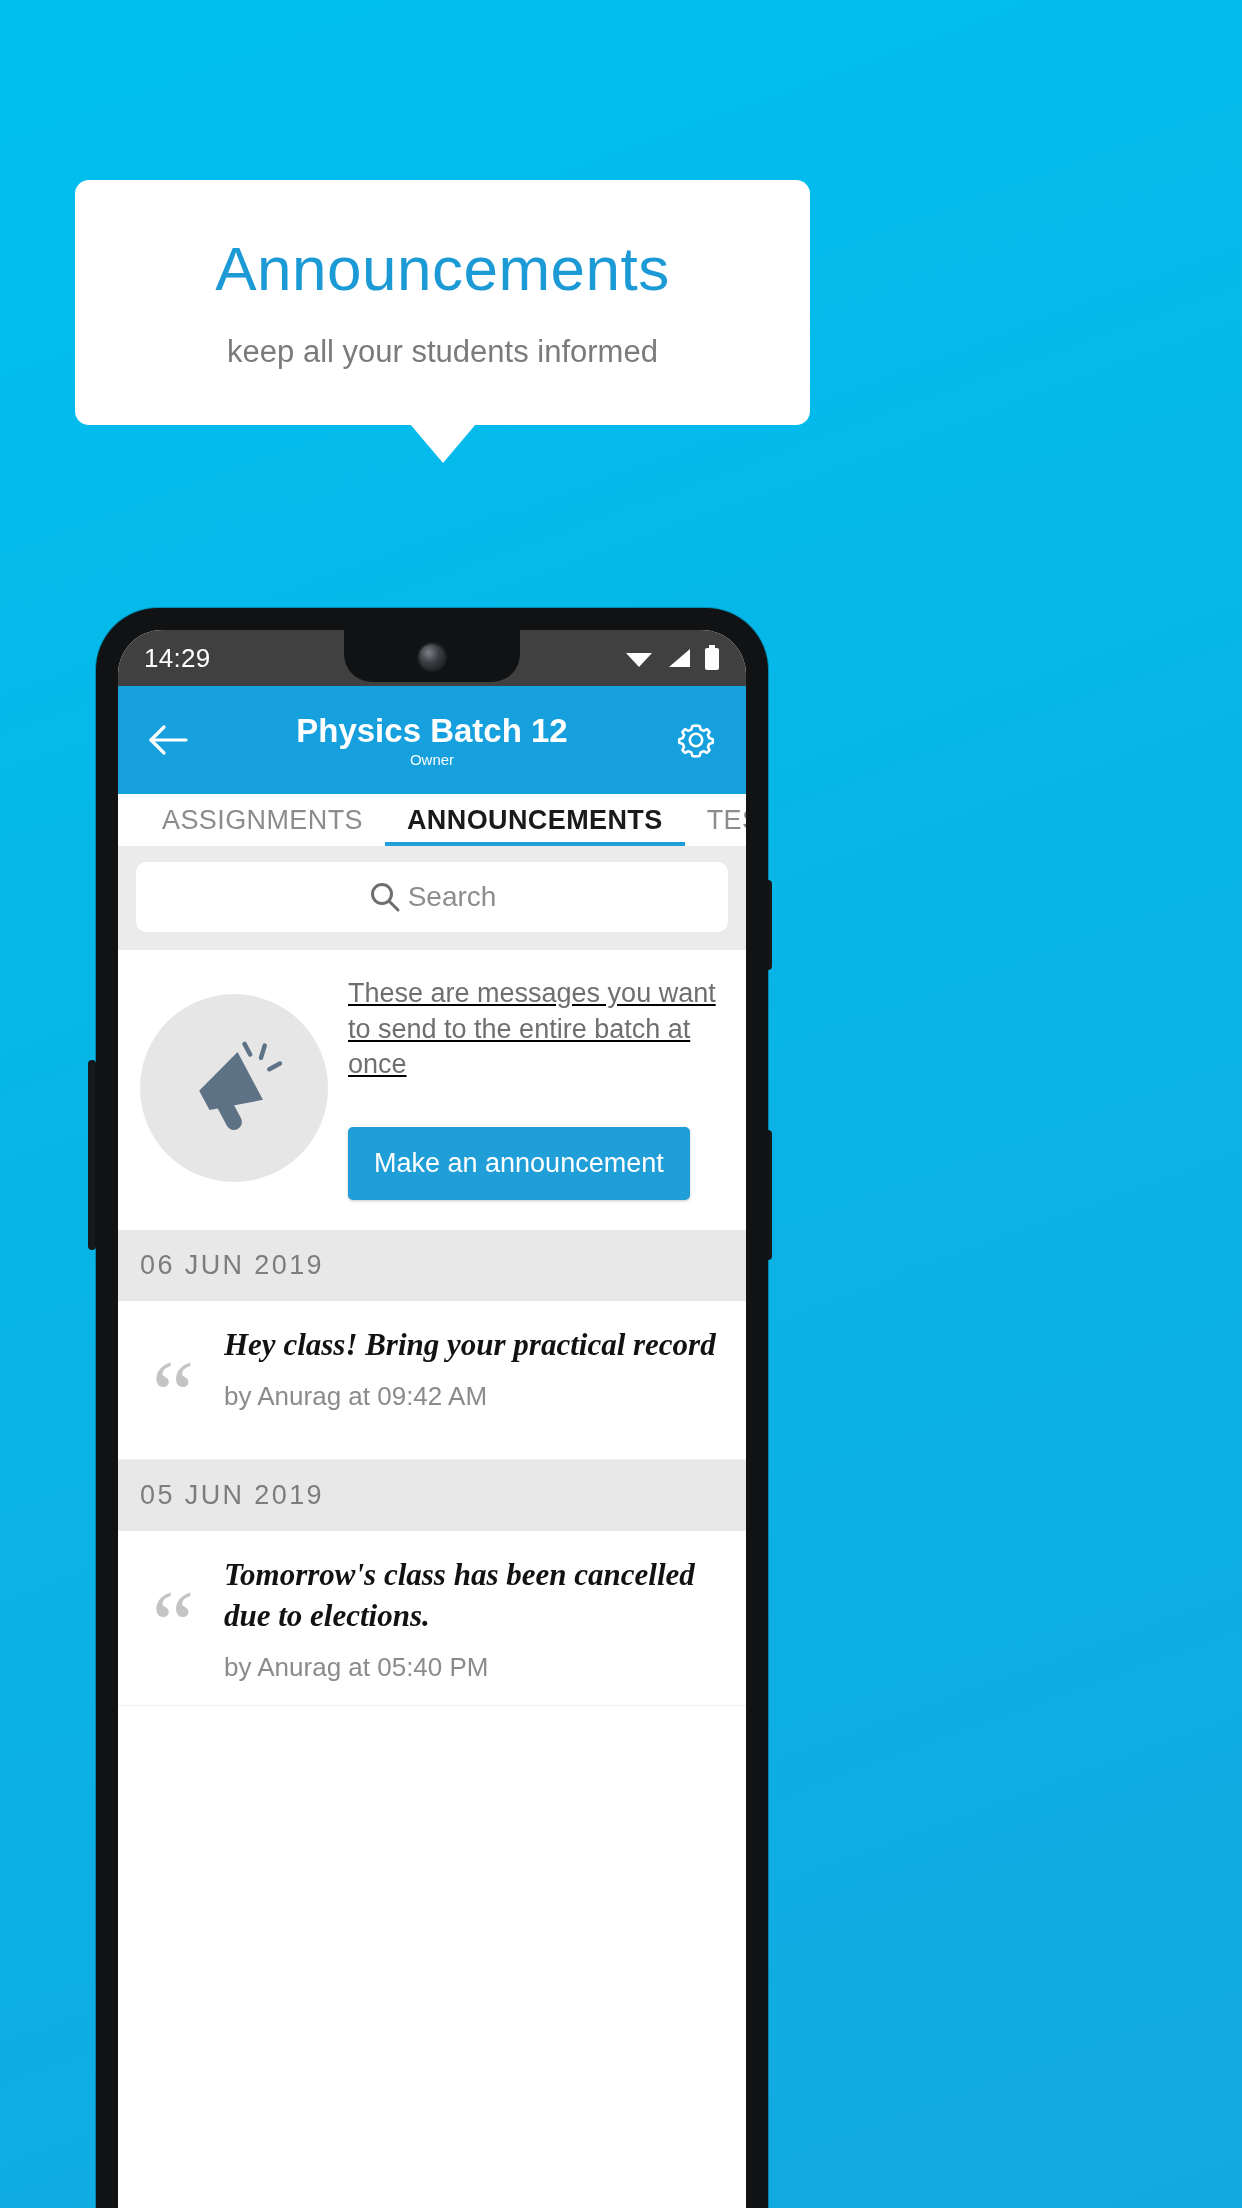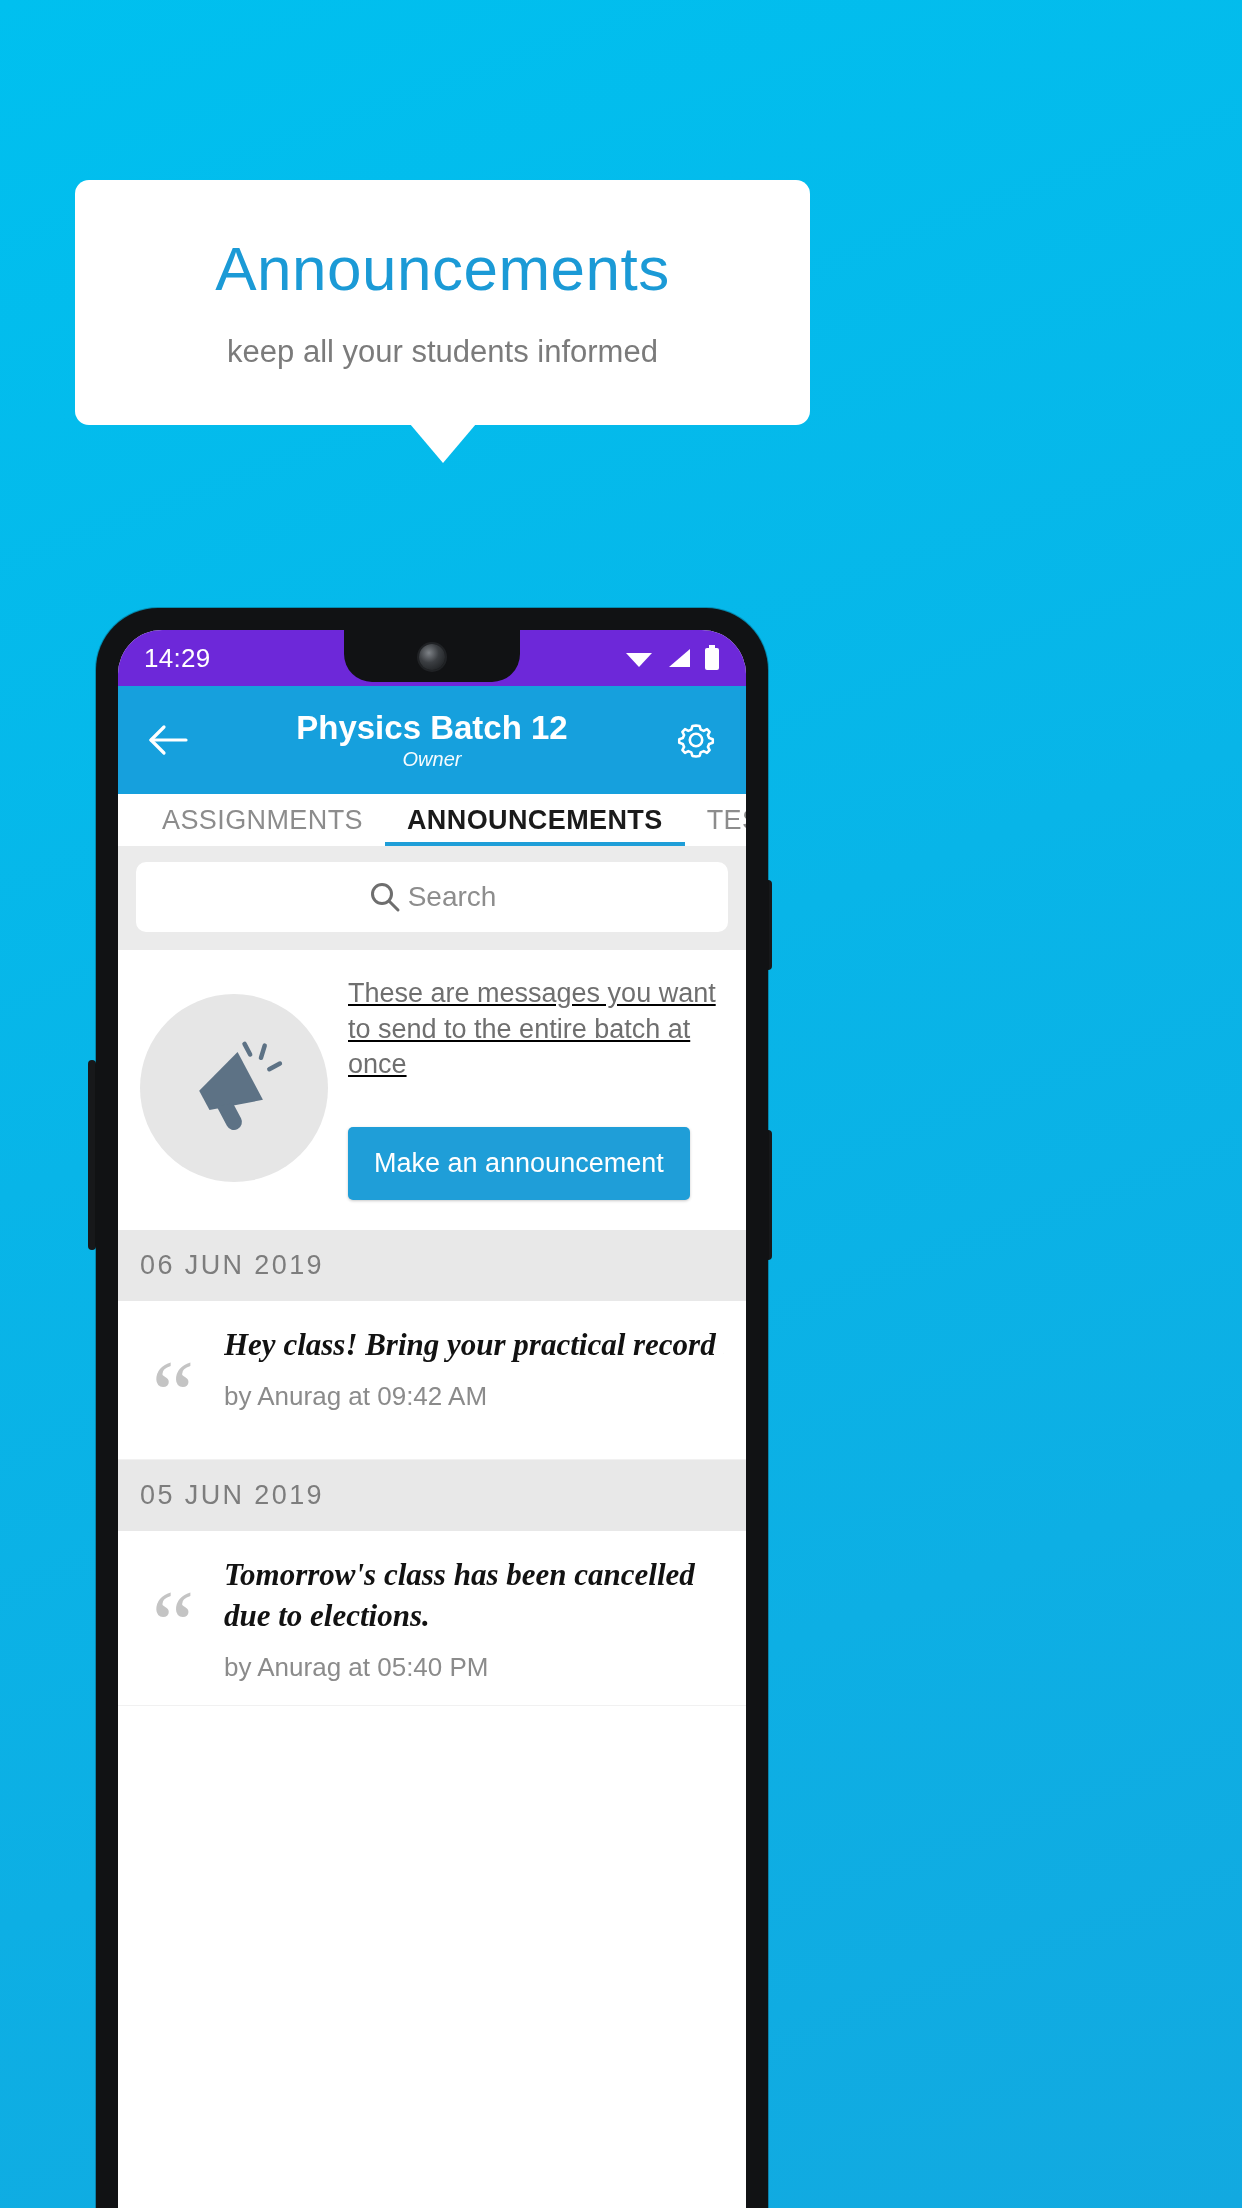--- a/index.html
+++ b/index.html
@@ -82,21 +82,21 @@
     top:14px; width:26px; height:26px;
     border-radius:50%;
     background:radial-gradient(circle at 38% 34%, #7e8287 0%, #3b3e42 42%, #141618 100%);
     box-shadow:0 0 0 2px #202225;
   }
 
   
   #status-bar {
     position:relative;
     height:56px;
-    background:#6d28d9;
+    background:#404040;
     display:flex; align-items:center;
     padding:0 26px;
     color:#ffffff;
     font-size:26px;
     z-index:5;
   }
   #status-time { letter-spacing:0.3px; font-weight:400; }
   #status-icons {
     margin-left:auto;
     display:flex; align-items:center; gap:12px;
@@ -120,22 +120,22 @@
     position:absolute;
     left:0; right:0;
     text-align:center;
     pointer-events:none;
   }
   #appbar-title {
     color:#ffffff; font-size:33px; font-weight:700;
     line-height:1.15;
   }
   #appbar-subtitle {
-    color:#ffffff; font-size:20px; font-weight:400;
-    margin-top:2px; opacity:.96;font-style:italic;
+    color:#ffffff; font-size:15px; font-weight:400;
+    margin-top:2px; opacity:.96;
   }
   #settings-button {
     margin-left:auto;
     width:56px; height:56px;
     display:flex; align-items:center; justify-content:center;
     z-index:2;
   }
 
   
   #tab-bar {

